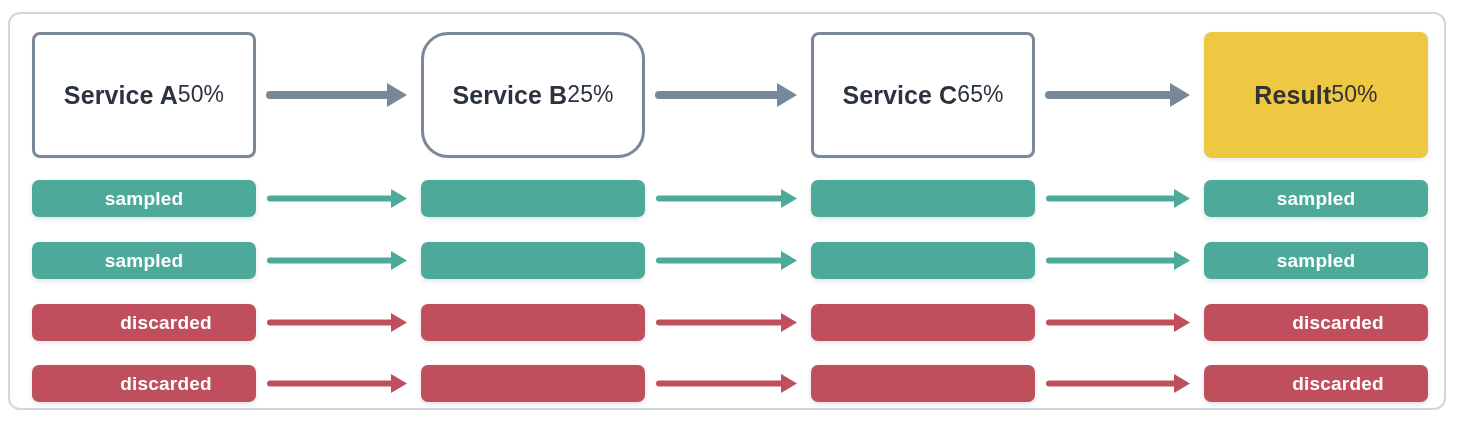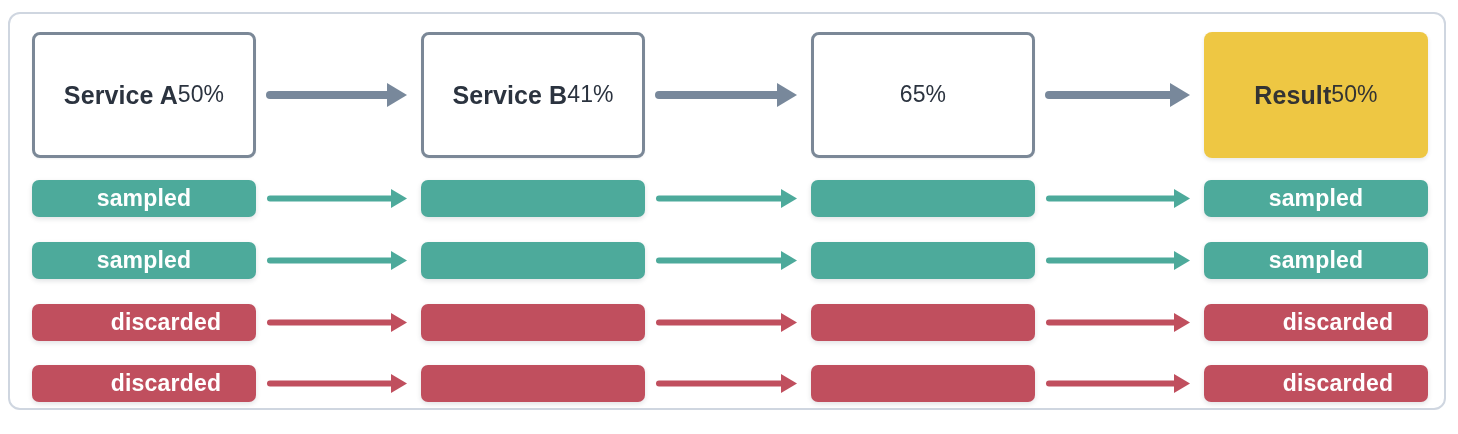--- a/index.html
+++ b/index.html
@@ -78,21 +78,21 @@
     box-sizing: border-box;
     border-radius: 7px;
     display: flex;
     align-items: center;
     justify-content: center;
     box-shadow: 0 2px 5px rgba(20,30,50,0.13);
   }
   .status-bar.sampled   { background: #4daa9b; }
   .status-bar.discarded { background: #c04f5e; padding-left: 44px; }
   .status-label {
-    font-size: 23px;
+    font-size: 19px;
     font-weight: 700;
     color: #ffffff;
     letter-spacing: 0.2px;
     white-space: nowrap;
   }
 
   
   .arrow {
     position: absolute;
     display: block;
@@ -112,25 +112,26 @@
 <body>
 
 <div id="diagram-root">
   <div class="panel"></div>
 
   <div id="nodes-layer">
       <div class="node-box outline" style="left: 32px; top: 32px; width: 224px; height: 126px;">
         <div class="node-title">Service A</div>
         <div class="node-sub">50%</div>
       </div>
-      <div class="node-box outline" style="left: 421px; top: 32px; width: 224px; height: 126px;">
+      <div class="node-box outline" style="left: 421px; top: 32px; width: 224px; height: 126px; border-radius: 27px;">
         <div class="node-title">Service B</div>
-        <div class="node-sub">41%</div>
+        <div class="node-sub">25%</div>
       </div>
       <div class="node-box outline" style="left: 811px; top: 32px; width: 224px; height: 126px;">
+        <div class="node-title">Service C</div>
         <div class="node-sub">65%</div>
       </div>
       <div class="node-box filled" style="left: 1204px; top: 32px; width: 224px; height: 126px;">
         <div class="node-title">Result</div>
         <div class="node-sub">50%</div>
       </div>
     </div>
 
   <div id="node-arrows-layer">
       <svg class="arrow" viewBox="0 0 157 44" style="left: 260px; top: 73px; width: 157px; height: 44px;">

